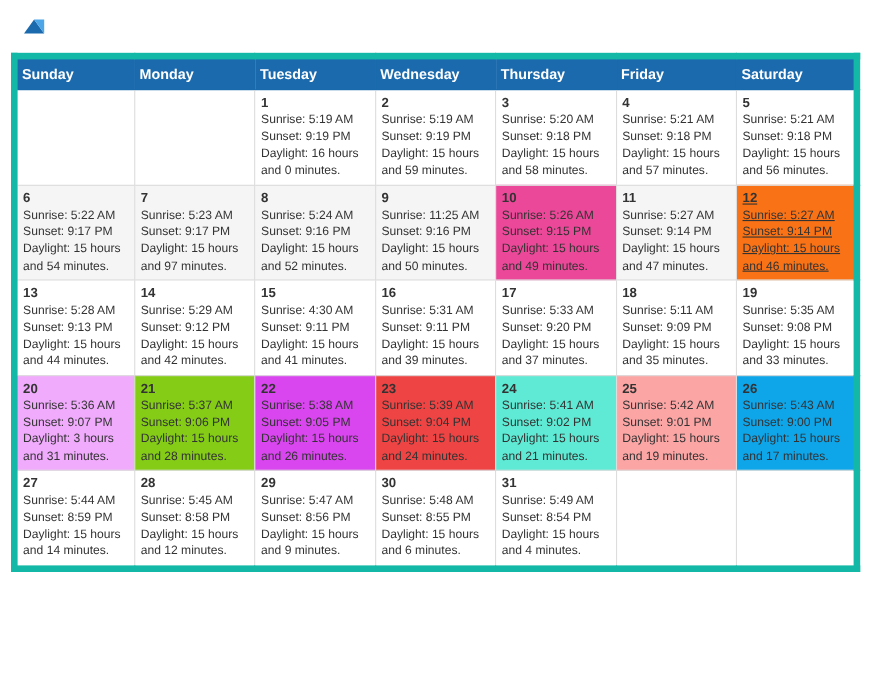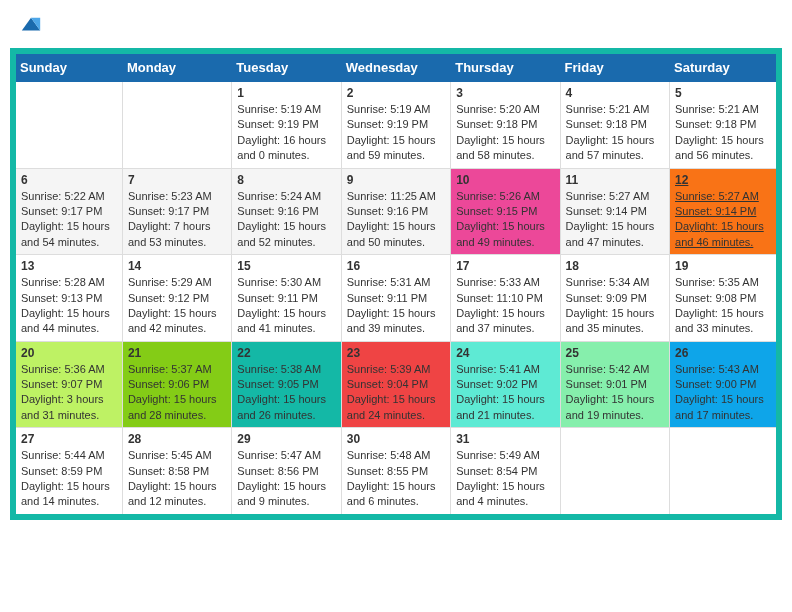--- a/index.html
+++ b/index.html
@@ -177,21 +177,21 @@
             <span>Sunrise: 5:22 AM</span><br>
             <span>Sunset: 9:17 PM</span><br>
             <span>Daylight: 15 hours and 54 minutes.</span>
           </div>
         </td>
         <td style="background: rgb(245, 245, 245);">
           <span class="day-number">7</span>
           <div class="day-info">
             <span>Sunrise: 5:23 AM</span><br>
             <span>Sunset: 9:17 PM</span><br>
-            <span>Daylight: 7 hours and 53 minutes.</span>
+            <span>Daylight: 15 hours and 97 minutes.</span>
           </div>
         </td>
         <td style="background: rgb(245, 245, 245);">
           <span class="day-number">8</span>
           <div class="day-info">
             <span>Sunrise: 5:24 AM</span><br>
             <span>Sunset: 9:16 PM</span><br>
             <span>Daylight: 15 hours and 52 minutes.</span>
           </div>
         </td>
@@ -241,76 +241,76 @@
           <span class="day-number">14</span>
           <div class="day-info">
             <span>Sunrise: 5:29 AM</span><br>
             <span>Sunset: 9:12 PM</span><br>
             <span>Daylight: 15 hours and 42 minutes.</span>
           </div>
         </td>
         <td>
           <span class="day-number">15</span>
           <div class="day-info">
-            <span>Sunrise: 5:30 AM</span><br>
+            <span>Sunrise: 4:30 AM</span><br>
             <span>Sunset: 9:11 PM</span><br>
             <span>Daylight: 15 hours and 41 minutes.</span>
           </div>
         </td>
         <td>
           <span class="day-number">16</span>
           <div class="day-info">
             <span>Sunrise: 5:31 AM</span><br>
             <span>Sunset: 9:11 PM</span><br>
             <span>Daylight: 15 hours and 39 minutes.</span>
           </div>
         </td>
         <td>
           <span class="day-number">17</span>
           <div class="day-info">
             <span>Sunrise: 5:33 AM</span><br>
-            <span>Sunset: 11:10 PM</span><br>
+            <span>Sunset: 9:20 PM</span><br>
             <span>Daylight: 15 hours and 37 minutes.</span>
           </div>
         </td>
         <td>
           <span class="day-number">18</span>
           <div class="day-info">
-            <span>Sunrise: 5:34 AM</span><br>
+            <span>Sunrise: 5:11 AM</span><br>
             <span>Sunset: 9:09 PM</span><br>
             <span>Daylight: 15 hours and 35 minutes.</span>
           </div>
         </td>
         <td>
           <span class="day-number">19</span>
           <div class="day-info">
             <span>Sunrise: 5:35 AM</span><br>
             <span>Sunset: 9:08 PM</span><br>
             <span>Daylight: 15 hours and 33 minutes.</span>
           </div>
         </td>
       </tr>
       <tr>
-        <td style="background: #bef264;">
+        <td style="background: #f0abfc;">
           <span class="day-number">20</span>
           <div class="day-info">
             <span>Sunrise: 5:36 AM</span><br>
             <span>Sunset: 9:07 PM</span><br>
             <span>Daylight: 3 hours and 31 minutes.</span>
           </div>
         </td>
         <td style="background: #84cc16;">
           <span class="day-number">21</span>
           <div class="day-info">
             <span>Sunrise: 5:37 AM</span><br>
             <span>Sunset: 9:06 PM</span><br>
             <span>Daylight: 15 hours and 28 minutes.</span>
           </div>
         </td>
-        <td style="background: #14b8a6;">
+        <td style="background: #d946ef;">
           <span class="day-number">22</span>
           <div class="day-info">
             <span>Sunrise: 5:38 AM</span><br>
             <span>Sunset: 9:05 PM</span><br>
             <span>Daylight: 15 hours and 26 minutes.</span>
           </div>
         </td>
         <td style="background: #ef4444;">
           <span class="day-number">23</span>
           <div class="day-info">
@@ -320,21 +320,21 @@
           </div>
         </td>
         <td style="background: #5eead4;">
           <span class="day-number">24</span>
           <div class="day-info">
             <span>Sunrise: 5:41 AM</span><br>
             <span>Sunset: 9:02 PM</span><br>
             <span>Daylight: 15 hours and 21 minutes.</span>
           </div>
         </td>
-        <td style="background: #86efac;">
+        <td style="background: #fca5a5;">
           <span class="day-number">25</span>
           <div class="day-info">
             <span>Sunrise: 5:42 AM</span><br>
             <span>Sunset: 9:01 PM</span><br>
             <span>Daylight: 15 hours and 19 minutes.</span>
           </div>
         </td>
         <td style="background: #0ea5e9;">
           <span class="day-number">26</span>
           <div class="day-info">

